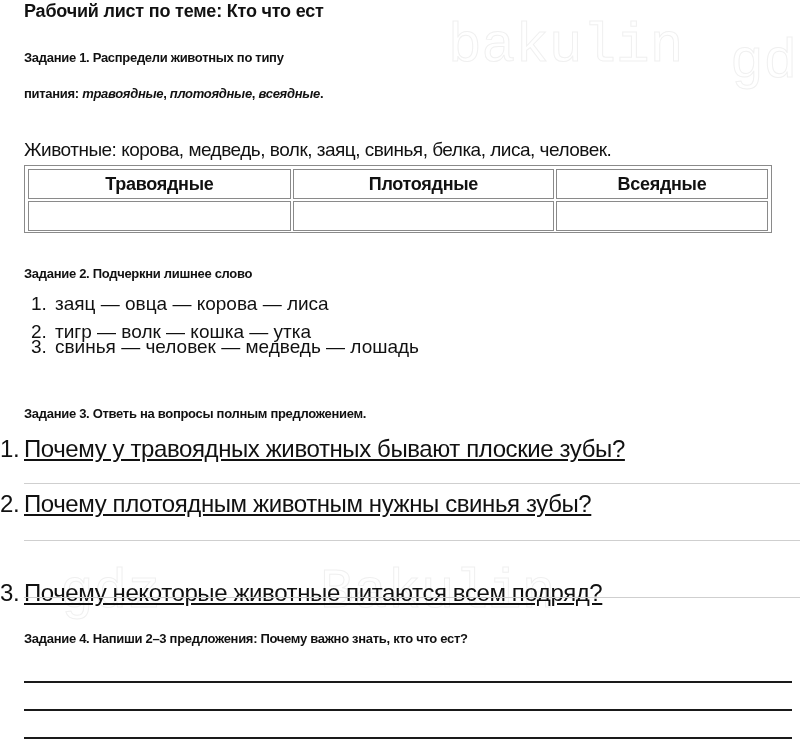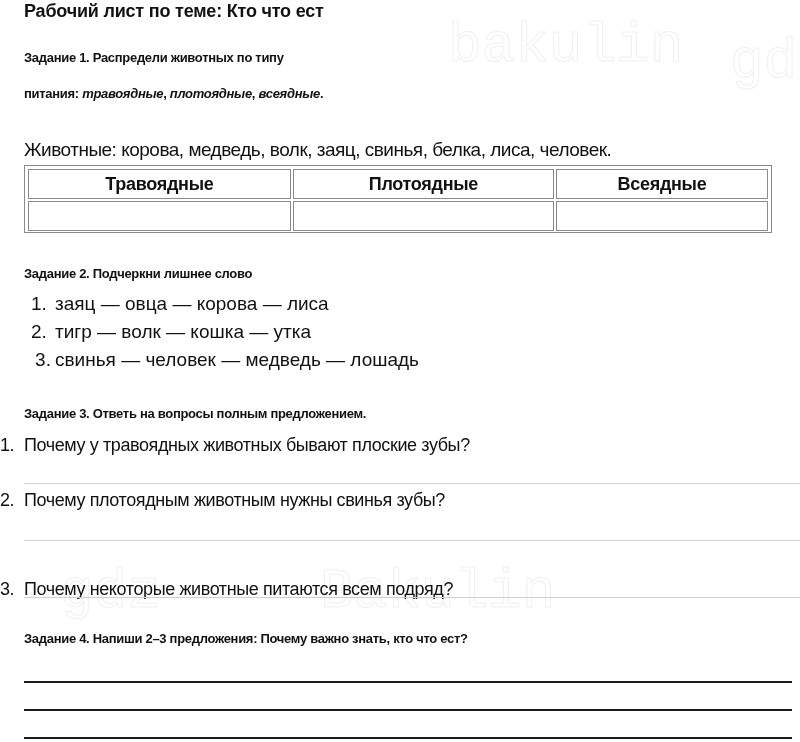--- a/index.html
+++ b/index.html
@@ -23,21 +23,21 @@
   .tbl td {
     border:1px solid #8a8a8a; text-align:center; vertical-align:middle;
     font-size:18px; font-weight:bold; letter-spacing:-0.3px; padding:0;
   }
   .tbl tr.head td { height:28px; }
   .tbl tr.body td { height:28px; }
   .h2 { left:24px; top:266px; }
   .li { font-size:19px; left:0px; letter-spacing:0px;padding-left:31px; }
   .li .n { display:inline-block; width:24px; }
   .h3 { left:24px; top:406px; }
-  .q { font-size:18px; left:0px; letter-spacing:-0.4px; }
+  .q { font-size:24px; left:0px; letter-spacing:-0.4px;text-decoration:underline; }
   .q .n { display:inline-block; width:24px; }
   .line-light { position:absolute; left:24px; width:776px; height:1px; background:#cfcfcf; }
   .h4 { left:24px; top:631px; }
   .line-dark { position:absolute; left:24px; width:768px; height:2px; background:#1a1a1a; }
   .wm {
     position:absolute; font-family:Liberation Mono, monospace; font-size:56px;
     color:transparent; -webkit-text-stroke:1px #f0f0f0; pointer-events:none;
   }
 </style>
 </head>
@@ -68,21 +68,21 @@
       <td style="width:35.5%"></td>
       <td></td>
     </tr>
   </tbody>
     </table>
 </div>
 
 <div class="abs h h2">Задание 2. Подчеркни лишнее слово</div>
 <div class="abs li" style="top:293px;"><span class="n">1.</span><span>заяц — овца — корова — лиса</span></div>
 <div class="abs li" style="top:321px;"><span class="n">2.</span><span>тигр — волк — кошка — утка</span></div>
-<div class="abs li" style="top:349px;text-align:center;"><span class="n">3.</span><span>свинья — человек — медведь — лошадь</span></div>
+<div class="abs li" style="top:336px;"><span class="n">3.</span><span>свинья — человек — медведь — лошадь</span></div>
 
 <div class="abs h h3">Задание 3. Ответь на вопросы полным предложением.</div>
 <div class="abs q" style="top:435px;"><span class="n">1.</span><span>Почему у травоядных животных бывают плоские зубы?</span></div>
 <div class="line-light" style="top:483px;"></div>
 <div class="abs q" style="top:490px;"><span class="n">2.</span><span>Почему плотоядным животным нужны свинья зубы?</span></div>
 <div class="line-light" style="top:540px;"></div>
 <div class="abs q" style="top:579px;"><span class="n">3.</span><span>Почему некоторые животные питаются всем подряд?</span></div>
 <div class="line-light" style="top:597px;"></div>
 
 <div class="abs h h4">Задание 4. Напиши 2–3 предложения: Почему важно знать, кто что ест?</div>

